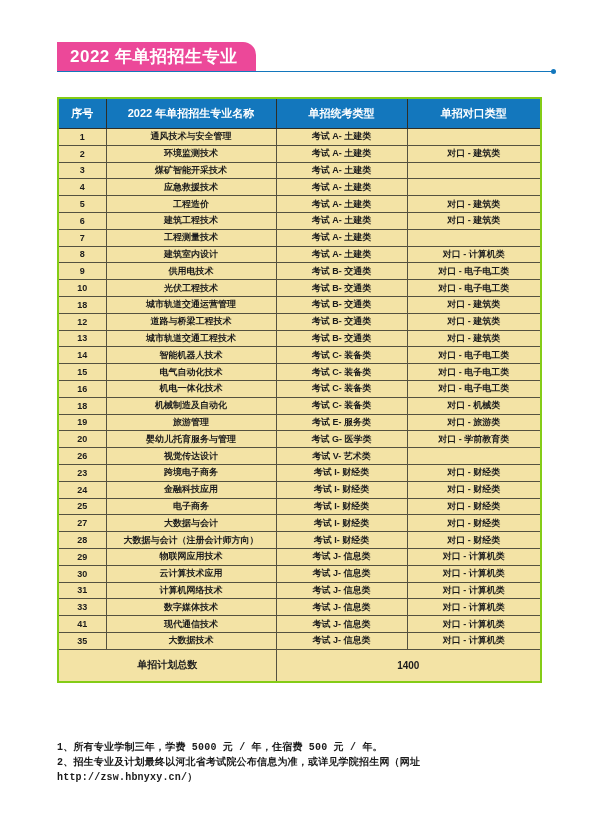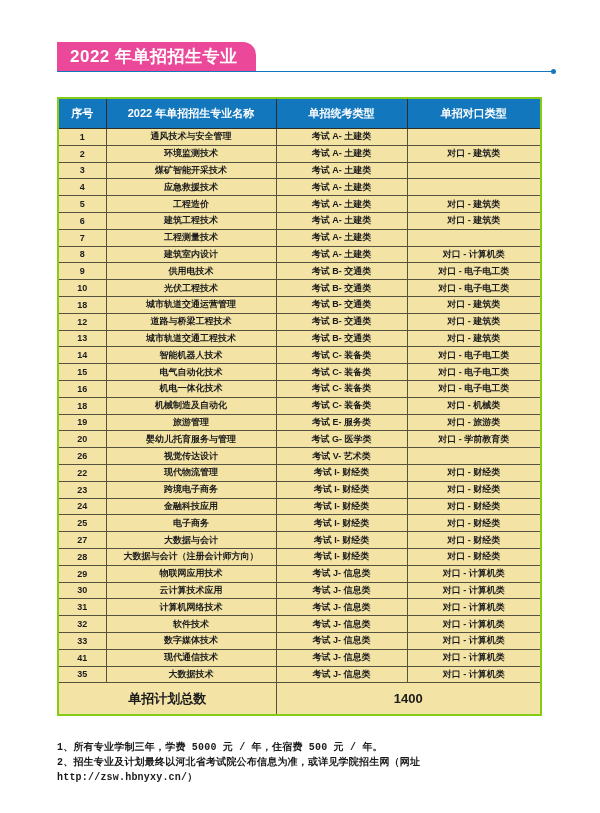--- a/index.html
+++ b/index.html
@@ -61,21 +61,21 @@
     font-weight:bold;
     height:15.8px;
     border:1px solid #55523f;
     padding:0;
     text-align:center;
     white-space:nowrap;
     overflow:hidden;
   }
   table.majors tfoot td {
     height:31px;
-    font-size:13px;
+    font-size:10px;
   }
   
   .footnotes {
     position:absolute;
     left:57px; top:740px;
     width:500px;
     font-size:10px;
     font-weight:bold;
     color:#1a1a1a;
     line-height:1.5;
@@ -223,26 +223,20 @@
           <td>考试 G- 医学类</td>
           <td>对口 - 学前教育类</td>
         </tr>
         <tr>
           <td>26</td>
           <td>视觉传达设计</td>
           <td>考试 V- 艺术类</td>
           <td></td>
         </tr>
         <tr>
-          <td>22</td>
-          <td>现代物流管理</td>
-          <td>考试 I- 财经类</td>
-          <td>对口 - 财经类</td>
-        </tr>
-        <tr>
           <td>23</td>
           <td>跨境电子商务</td>
           <td>考试 I- 财经类</td>
           <td>对口 - 财经类</td>
         </tr>
         <tr>
           <td>24</td>
           <td>金融科技应用</td>
           <td>考试 I- 财经类</td>
           <td>对口 - 财经类</td>
@@ -273,26 +267,20 @@
         </tr>
         <tr>
           <td>30</td>
           <td>云计算技术应用</td>
           <td>考试 J- 信息类</td>
           <td>对口 - 计算机类</td>
         </tr>
         <tr>
           <td>31</td>
           <td>计算机网络技术</td>
-          <td>考试 J- 信息类</td>
-          <td>对口 - 计算机类</td>
-        </tr>
-        <tr>
-          <td>32</td>
-          <td>软件技术</td>
           <td>考试 J- 信息类</td>
           <td>对口 - 计算机类</td>
         </tr>
         <tr>
           <td>33</td>
           <td>数字媒体技术</td>
           <td>考试 J- 信息类</td>
           <td>对口 - 计算机类</td>
         </tr>
         <tr>

